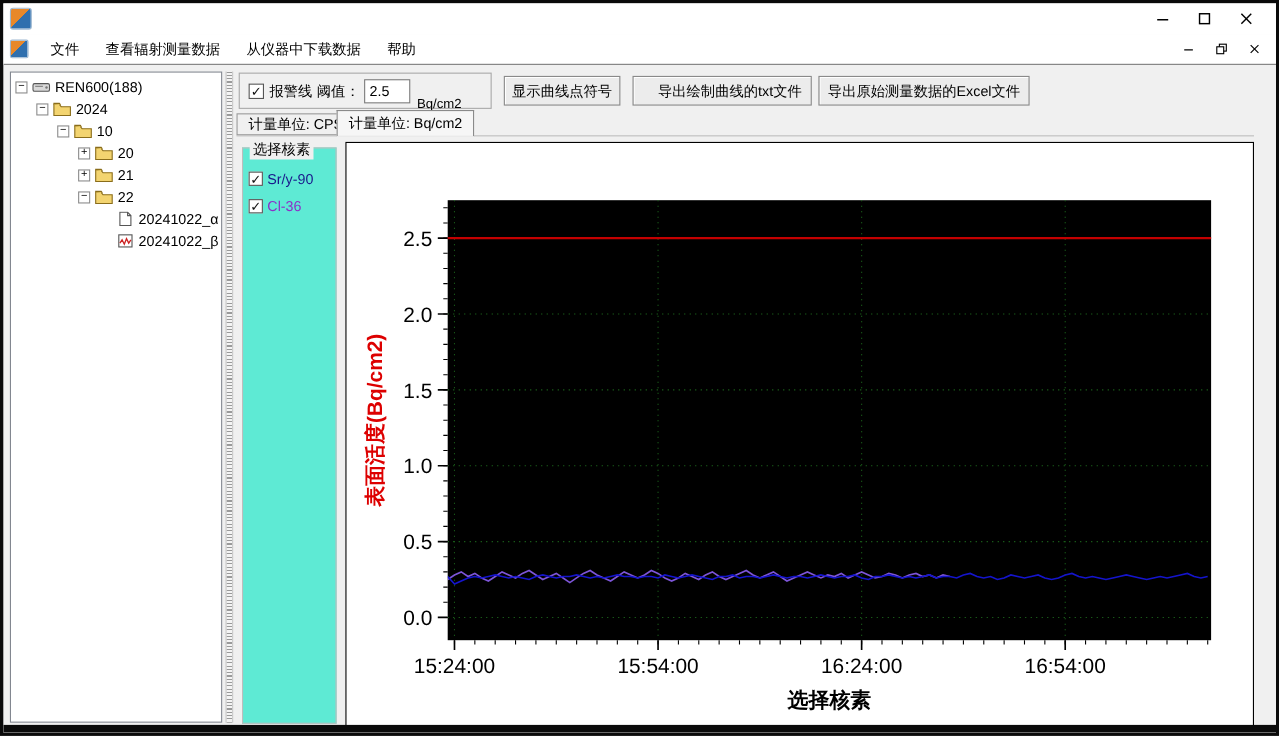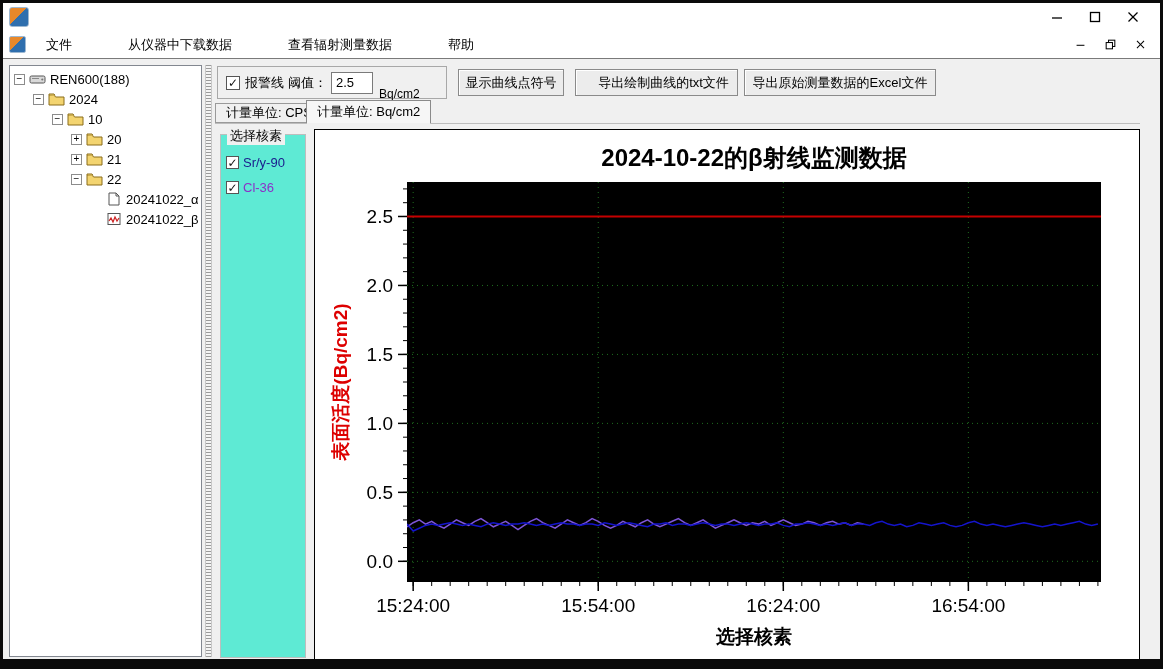--- a/index.html
+++ b/index.html
@@ -149,24 +149,24 @@
           <svg width="14" height="14" viewBox="0 0 14 14">
             <line x1="2.5" y1="2.5" x2="11.5" y2="11.5" stroke="#000" stroke-width="1.3" fill="none"></line>
             <line x1="11.5" y1="2.5" x2="2.5" y2="11.5" stroke="#000" stroke-width="1.3" fill="none"></line>
           </svg>
         </span>
       </div>
   </div>
 
   <div class="menubar">
     <div class="mdi-icon"></div>
-    <div id="menu-items" style="display:flex;gap:32px;">
+    <div id="menu-items" style="display:flex;">
         <div class="menu-item">文件</div>
+        <div class="menu-item">查看辐射测量数据</div>
         <div class="menu-item">从仪器中下载数据</div>
-        <div class="menu-item">查看辐射测量数据</div>
         <div class="menu-item">帮助</div>
       </div>
     <div class="mdi-btns" id="mdi-btns">
         <span class="mdi-btn">
           <svg width="11" height="11" viewBox="0 0 14 14">
             <line x1="2" y1="8" x2="12" y2="8" stroke="#000" stroke-width="1.3" fill="none"></line>
           </svg>
         </span>
         <span class="mdi-btn">
           <svg width="11" height="11" viewBox="0 0 14 14">
@@ -408,19 +408,18 @@
         <text x="283.23555555555555" y="482" text-anchor="middle" font-size="19" fill="#000" font-family="&quot;Liberation Sans&quot;,&quot;DejaVu Sans&quot;,sans-serif">15:54:00</text>
         <text x="468.3022222222222" y="482" text-anchor="middle" font-size="19" fill="#000" font-family="&quot;Liberation Sans&quot;,&quot;DejaVu Sans&quot;,sans-serif">16:24:00</text>
         <text x="653.3688888888889" y="482" text-anchor="middle" font-size="19" fill="#000" font-family="&quot;Liberation Sans&quot;,&quot;DejaVu Sans&quot;,sans-serif">16:54:00</text>
         <text x="78" y="438.3103448275862" text-anchor="end" font-size="19" fill="#000" font-family="&quot;Liberation Sans&quot;,&quot;DejaVu Sans&quot;,sans-serif">0.0</text>
         <text x="78" y="369.3448275862069" text-anchor="end" font-size="19" fill="#000" font-family="&quot;Liberation Sans&quot;,&quot;DejaVu Sans&quot;,sans-serif">0.5</text>
         <text x="78" y="300.37931034482756" text-anchor="end" font-size="19" fill="#000" font-family="&quot;Liberation Sans&quot;,&quot;DejaVu Sans&quot;,sans-serif">1.0</text>
         <text x="78" y="231.41379310344828" text-anchor="end" font-size="19" fill="#000" font-family="&quot;Liberation Sans&quot;,&quot;DejaVu Sans&quot;,sans-serif">1.5</text>
         <text x="78" y="162.44827586206895" text-anchor="end" font-size="19" fill="#000" font-family="&quot;Liberation Sans&quot;,&quot;DejaVu Sans&quot;,sans-serif">2.0</text>
         <text x="78" y="93.48275862068965" text-anchor="end" font-size="19" fill="#000" font-family="&quot;Liberation Sans&quot;,&quot;DejaVu Sans&quot;,sans-serif">2.5</text>
       </svg>
-    <div class="chart-title">2024-10-22的β射线监测数据</div>
     <div class="chart-ylabel" id="chart-ylabel" style="color: rgb(221, 0, 0);">表面活度(Bq/cm2)</div>
     <div class="chart-xlabel">选择核素</div>
   </div>
 
   <div style="position:absolute;left:0;right:0;bottom:0;height:7px;background:#0a0a0a;"></div>
 </div>
 
 </body></html>

